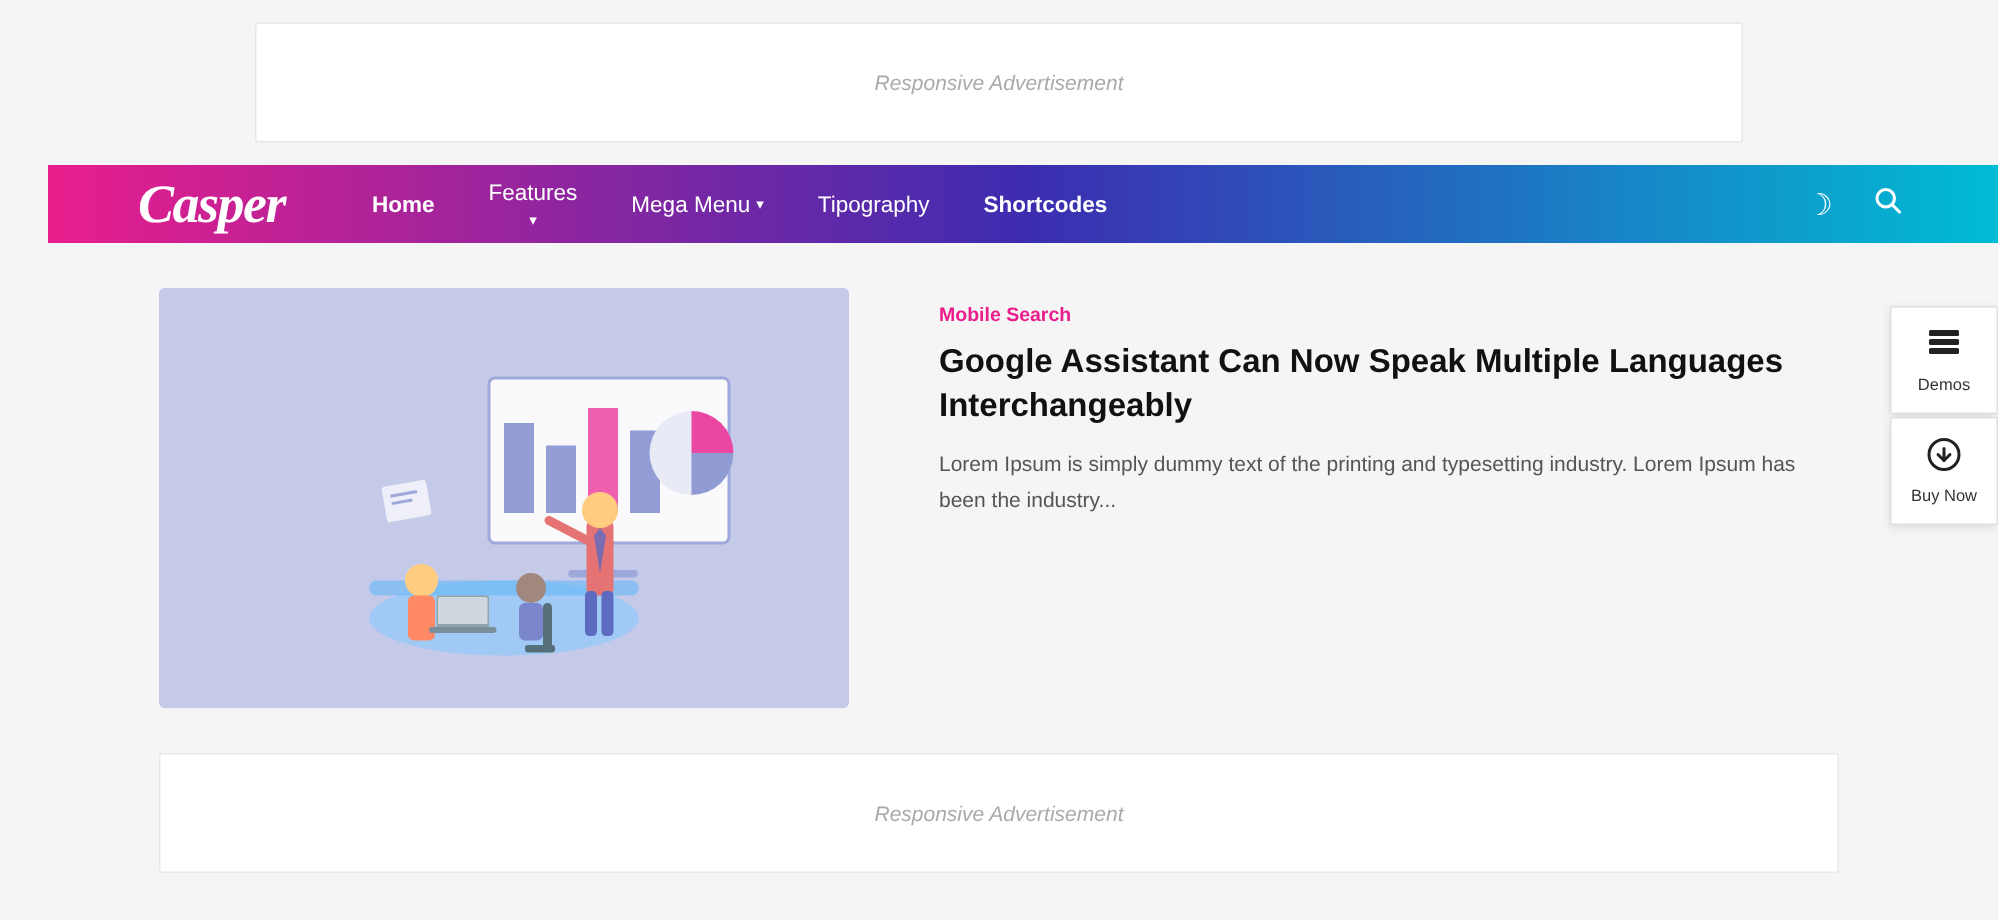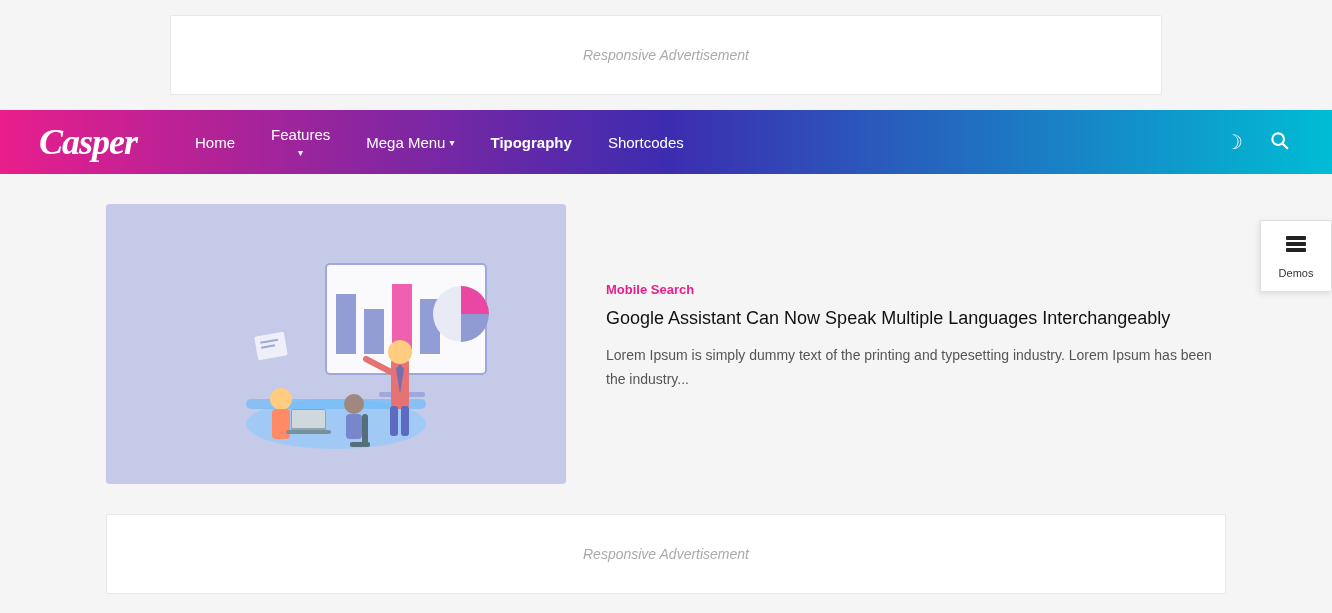--- a/index.html
+++ b/index.html
@@ -3,61 +3,62 @@
   <meta charset="utf-8">
   <style>
     * { margin: 0; padding: 0; box-sizing: border-box; }
     body { font-family: 'Segoe UI', Arial, sans-serif; background: #f5f5f5; overflow-x: hidden; }
 
     
     nav {
       background: linear-gradient(90deg, #e91e8c 0%, #3d2cb0 50%, #00bcd4 100%);
       display: flex;
       align-items: center;
-      padding: 0 39px;
-      height: 64px;
+      padding: 0 60px;
+      height: 52px;
       position: relative;
+      margin-left: 32px;
     }
   </style>
 </head>
 <body>
 
 <div style="background:#f5f5f5; padding: 15px 170px;">
   <div style="background:white; border:1px solid #e8e8e8; display:flex; align-items:center; justify-content:center; height:80px; border-radius:2px;">
     <span style="color:#aaa; font-size:14px; font-style:italic;">Responsive Advertisement</span>
   </div>
 </div>
 
 <nav>
   <div style="font-size:36px; font-weight:900; color:white; font-family:Georgia,serif; font-style:italic; margin-right:40px; letter-spacing:-1px; cursor:pointer;">Casper</div>
   <ul style="display:flex; align-items:center; list-style:none; flex:1; gap:0;">
     <li>
-      <a href="#" style="color:white; text-decoration:none; font-size:15px; font-weight:400; padding:22px 18px; display:flex; align-items:center; gap:4px;">
+      <a href="#" style="color:white; text-decoration:none; font-size:15px; font-weight:700; padding:22px 18px; display:flex; align-items:center; gap:4px;">
         <span>Home</span>
       </a>
     </li>
     <li>
       <a href="#" style="color:white; text-decoration:none; font-size:15px; font-weight:500; padding:22px 18px; display:flex; align-items:center; gap:4px;flex-direction:column;">
         <span>Features</span>
         <span style="font-size:10px;">▾</span>
       </a>
     </li>
     <li>
       <a href="#" style="color:white; text-decoration:none; font-size:15px; font-weight:500; padding:22px 18px; display:flex; align-items:center; gap:4px;">
         <span>Mega Menu</span>
         <span style="font-size:10px;">▾</span>
       </a>
     </li>
     <li>
-      <a href="#" style="color:white; text-decoration:none; font-size:15px; font-weight:700; padding:22px 18px; display:flex; align-items:flex-start; gap:4px;">
+      <a href="#" style="color:white; text-decoration:none; font-size:15px; font-weight:400; padding:22px 18px; display:flex; align-items:flex-start; gap:4px;">
         <span>Tipography</span>
       </a>
     </li>
     <li>
-      <a href="#" style="color:white; text-decoration:none; font-size:15px; font-weight:400; padding:22px 18px; display:flex; align-items:flex-start; gap:4px;">
+      <a href="#" style="color:white; text-decoration:none; font-size:15px; font-weight:700; padding:22px 18px; display:flex; align-items:flex-start; gap:4px;">
         <span>Shortcodes</span>
       </a>
     </li>
   </ul>
   <div style="display:flex; align-items:center; gap:18px; margin-left:auto;">
     <button style="background:none; border:none; cursor:pointer; color:white; font-size:20px; padding:4px; display:flex; align-items:center;">
       <span>☽</span>
     </button>
     <button style="background:none; border:none; cursor:pointer; color:white; font-size:20px; padding:4px; display:flex; align-items:center;">
       <span>
@@ -65,21 +66,21 @@
           <circle cx="11" cy="11" r="7"></circle>
           <line x1="16.5" y1="16.5" x2="22" y2="22"></line>
         </svg>
       </span>
     </button>
   </div>
 </nav>
 
 <div style="max-width:1160px; margin:0 auto; padding:30px 20px;">
 
-  <div style="display:flex; gap:40px; align-items:center; margin-bottom:30px;">
+  <div style="display:flex; gap:60px; align-items:flex-start; margin-bottom:30px;">
 
     <div style="width:460px; min-width:460px; height:280px; background:#c5cae9; border-radius:4px; overflow:hidden; cursor:pointer;">
       <svg width="460" height="280" viewBox="0 0 460 280" xmlns="http://www.w3.org/2000/svg">
 
         <rect width="460" height="280" fill="#c5cae9"></rect>
 
         <rect x="220" y="60" width="160" height="110" rx="4" fill="white" opacity="0.9"></rect>
         <rect x="220" y="60" width="160" height="110" rx="4" fill="none" stroke="#9fa8da" stroke-width="2"></rect>
 
         <rect x="230" y="90" width="20" height="60" fill="#7986cb" opacity="0.8"></rect>
@@ -122,38 +123,48 @@
         <rect x="244" y="238" width="20" height="5" rx="2" fill="#546e7a"></rect>
 
         <rect x="150" y="130" width="30" height="24" rx="2" fill="white" opacity="0.7" transform="rotate(-10 165 142)"></rect>
         <rect x="155" y="136" width="18" height="2" fill="#9fa8da" transform="rotate(-10 165 142)"></rect>
         <rect x="155" y="141" width="14" height="2" fill="#9fa8da" transform="rotate(-10 165 142)"></rect>
       </svg>
     </div>
 
     <div style="flex:1; padding:10px 10px 10px 0;">
       <span style="color:#e91e8c; font-size:13px; font-weight:600; display:block; margin-bottom:10px; cursor:pointer;">Mobile Search</span>
-      <h2 style="font-size:18px; font-weight:400; color:#111; line-height:1.3; margin-bottom:14px; cursor:pointer;">Google Assistant Can Now Speak Multiple Languages Interchangeably</h2>
+      <h2 style="font-size:22px; font-weight:700; color:#111; line-height:1.3; margin-bottom:14px; cursor:pointer;">Google Assistant Can Now Speak Multiple Languages Interchangeably</h2>
       <p style="font-size:14px; color:#555; line-height:1.7; margin-bottom:14px;">Lorem Ipsum is simply dummy text of the printing and typesetting industry. Lorem Ipsum has been the industry...</p>
     </div>
   </div>
 
   <div style="background:white; border:1px solid #e8e8e8; display:flex; align-items:center; justify-content:center; height:80px; border-radius:2px;">
     <span style="color:#aaa; font-size:14px; font-style:italic;">Responsive Advertisement</span>
   </div>
 
 </div>
 
-<div style="position:fixed; right:0; top:220px; display:flex; flex-direction:column; gap:2px; z-index:999;">
+<div style="position:fixed; right:0; top:204px; display:flex; flex-direction:column; gap:2px; z-index:999;">
 
   <button style="background:white; border:1px solid #e0e0e0; width:72px; height:72px; display:flex; flex-direction:column; align-items:center; justify-content:center; cursor:pointer; gap:4px; box-shadow:-1px 2px 6px rgba(0,0,0,0.1);">
     <span style="font-size:22px; color:#222;">
       <svg width="24" height="24" viewBox="0 0 24 24" fill="currentColor">
         <rect x="2" y="3" width="20" height="4" rx="1"></rect>
         <rect x="2" y="9" width="20" height="4" rx="1"></rect>
         <rect x="2" y="15" width="20" height="4" rx="1"></rect>
       </svg>
     </span>
     <span style="font-size:11px; color:#333; font-weight:500;">Demos</span>
   </button>
 
+  <button style="background:white; border:1px solid #e0e0e0; width:72px; height:72px; display:flex; flex-direction:column; align-items:center; justify-content:center; cursor:pointer; gap:4px; box-shadow:-1px 2px 6px rgba(0,0,0,0.1);">
+    <span style="font-size:22px; color:#222;">
+      <svg width="24" height="24" viewBox="0 0 24 24" fill="none" stroke="currentColor" stroke-width="2" stroke-linecap="round" stroke-linejoin="round">
+        <circle cx="12" cy="12" r="10" stroke="currentColor" fill="none"></circle>
+        <polyline points="8 12 12 16 16 12"></polyline>
+        <line x1="12" y1="8" x2="12" y2="16"></line>
+      </svg>
+    </span>
+    <span style="font-size:11px; color:#333; font-weight:500;">Buy Now</span>
+  </button>
 
 </div>
 
 </body></html>

